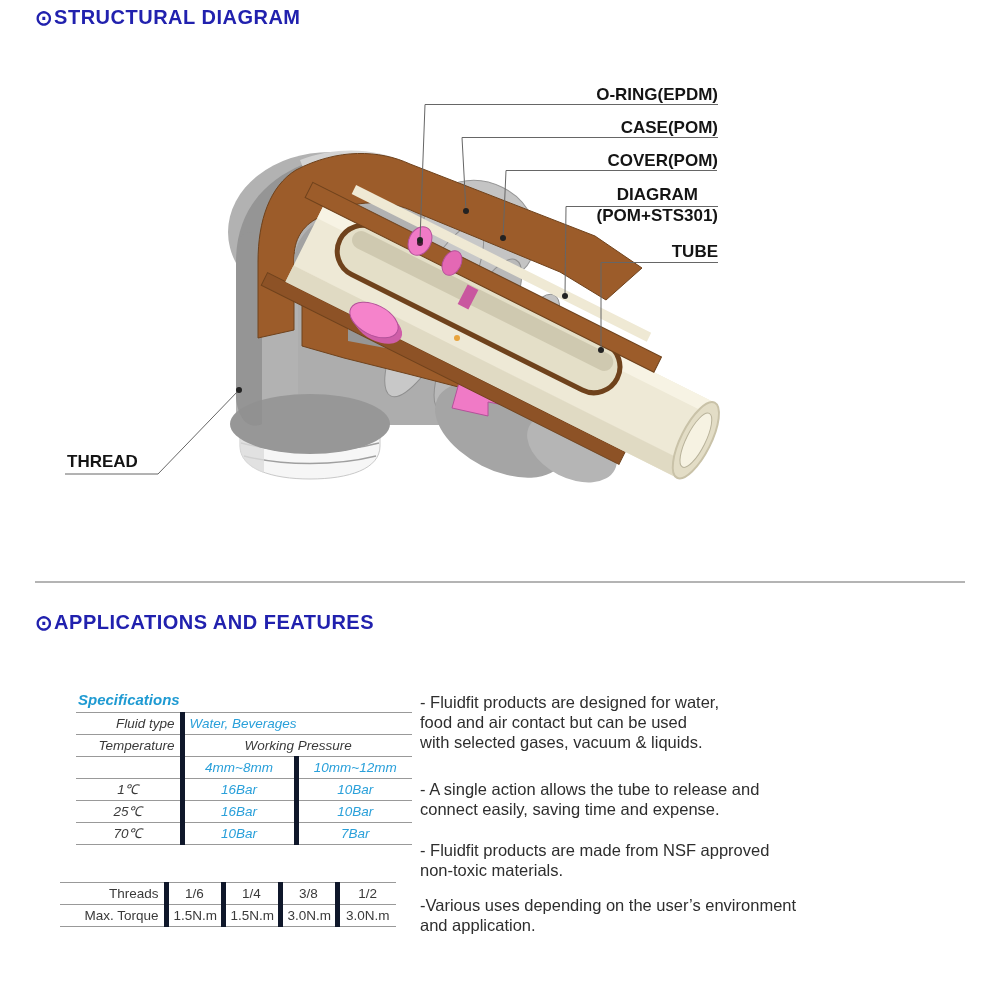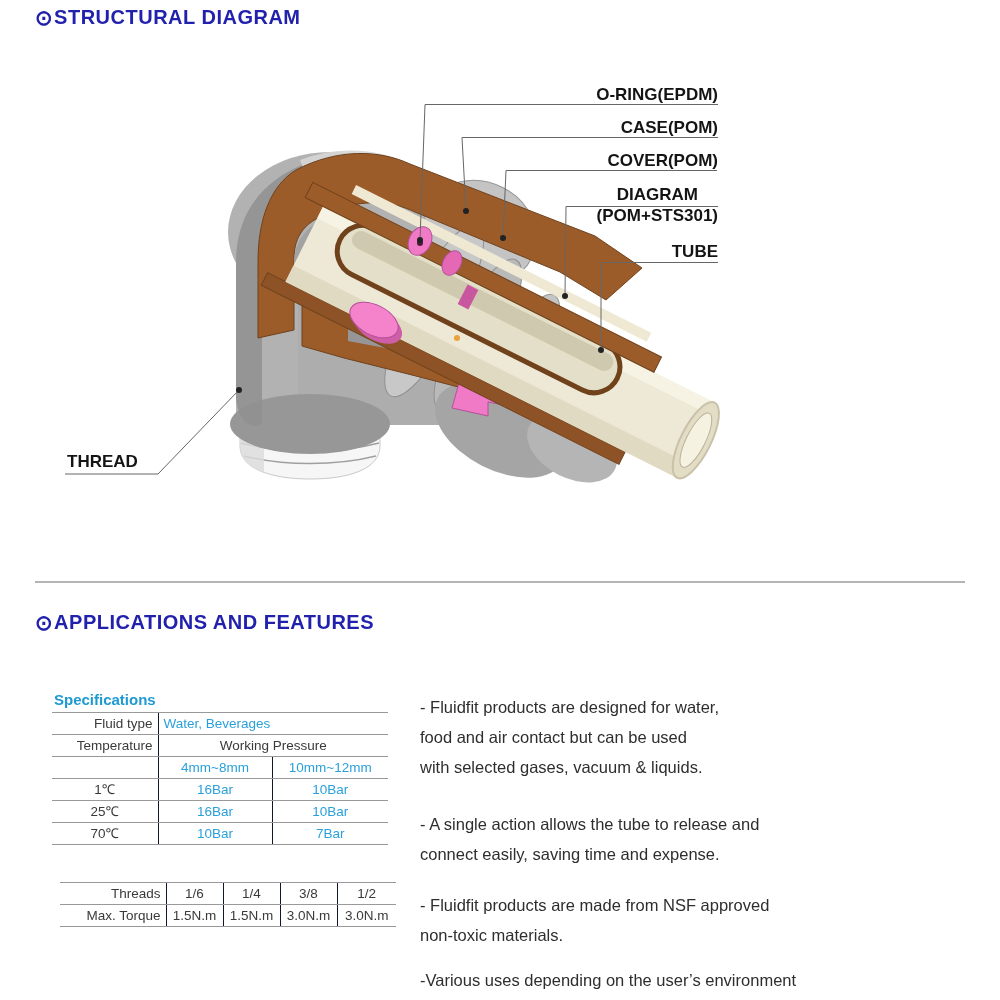--- a/index.html
+++ b/index.html
@@ -8,35 +8,35 @@
   
   .section-title{position:absolute;left:35px;display:flex;align-items:center;
         font-size:20px;font-weight:bold;letter-spacing:.5px;color:#2121ae;white-space:nowrap;}
   .section-title .bullet{font-size:21px;font-weight:bold;margin-right:1px;line-height:1;}
   
   .diagram-svg{position:absolute;left:0;top:0;width:1000px;height:560px;}
   .dlabel{position:absolute;font-size:17px;line-height:21px;color:#141414;white-space:pre-line;font-weight:bold;}
   .dlabel.right{right:282px;text-align:center;}
   .divider{position:absolute;left:35px;top:581px;width:930px;height:2px;background:#b4b4b4;}
   
-  .spec-block{position:absolute;left:52px;top:690px;width:336px;}
+  .spec-block{position:absolute;left:76px;top:690px;width:336px;font-style:italic;}
   .torque-block{position:absolute;left:60px;top:882px;width:336px;}
   .tbl-heading{font-size:15px;font-weight:bold;color:#1e9ad2;line-height:19px;margin:0 0 3px 2px;white-space:pre-line;}
   table{border-collapse:collapse;width:336px;table-layout:fixed;}
   td{font-size:13.5px;line-height:17px;color:#3a3a3a;padding:2px 5px;
      border-bottom:1px solid #999;vertical-align:middle;}
   tr:first-child td{border-top:1px solid #999;}
-  td.vline{border-left:1px solid #0f172a;}
+  td.vline{border-left:5px solid #0f172a;}
   td.lab{text-align:right;padding-left:10px;}
   td.ctr{text-align:center;}
   .blue{color:#2aa0da;}
   .pre{white-space:pre-line;}
   
   .features{position:absolute;left:420px;top:692px;width:525px;}
-  .features p{margin:0;font-size:16.5px;line-height:30px;color:#2e2e2e;white-space:pre-line;}
+  .features p{margin:0;font-size:16.5px;line-height:20px;color:#2e2e2e;white-space:pre-line;}
   .features p + p{margin-top:27px;}
   .features p:nth-child(3){margin-top:21px;}
   .features p:nth-child(4){margin-top:15px;}
 </style>
 </head>
 <body>
 
 <div class="page">
 
   <div class="section-title" style="top:6px;">

